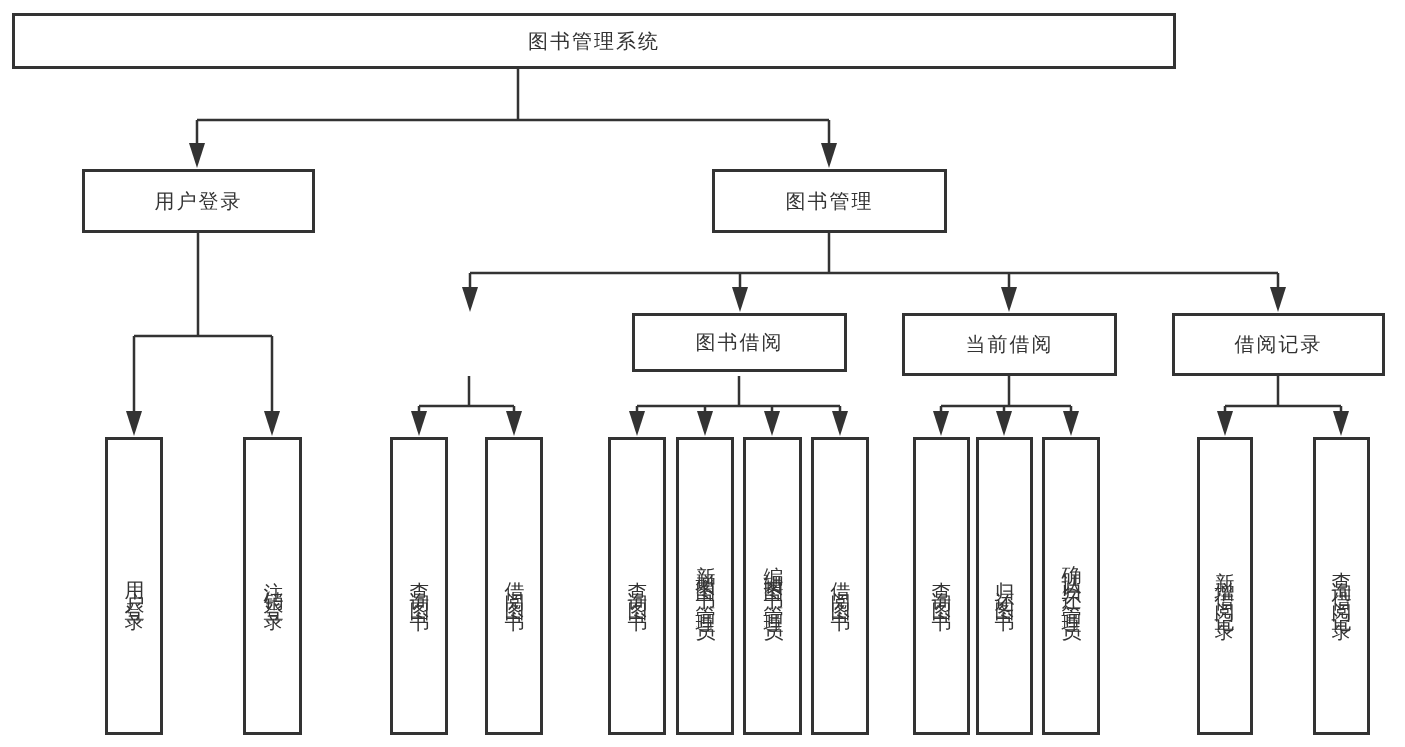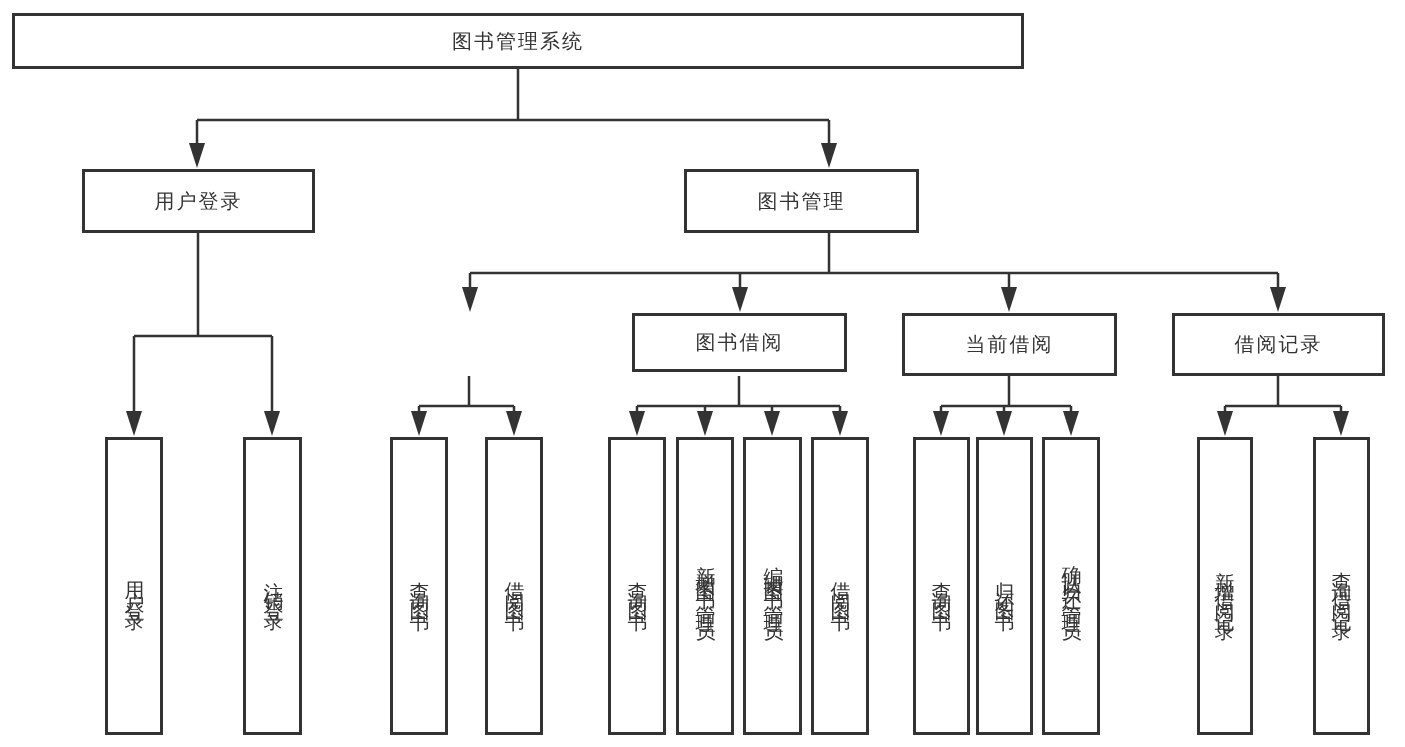--- a/index.html
+++ b/index.html
@@ -99,28 +99,28 @@
       <polygon points="764,411 780,411 772,436"></polygon>
       <polygon points="832,411 848,411 840,436"></polygon>
       <polygon points="933,411 949,411 941,436"></polygon>
       <polygon points="996,411 1012,411 1004,436"></polygon>
       <polygon points="1063,411 1079,411 1071,436"></polygon>
       <polygon points="1217,411 1233,411 1225,436"></polygon>
       <polygon points="1333,411 1349,411 1341,436"></polygon>
     </g>
   </svg>
 
-  <div class="box" style="left:12px; top:13px; width:1012px; height:56px;">
+  <div class="box" style="left:12px; top:13px; width:1164px; height:56px;">
     <span>图书管理系统</span>
   </div>
 
   <div class="box" style="left:82px; top:169px; width:233px; height:64px;">
     <span>用户登录</span>
   </div>
-  <div class="box" style="left:684px; top:169px; width:235px; height:64px;">
+  <div class="box" style="left:712px; top:169px; width:235px; height:64px;">
     <span>图书管理</span>
   </div>
 
   <div class="box" style="left:632px; top:313px; width:215px; height:59px;">
     <span>图书借阅</span>
   </div>
   <div class="box" style="left:1172px; top:313px; width:213px; height:63px;">
     <span>借阅记录</span>
   </div>
   <div class="box" style="left:902px; top:313px; width:215px; height:63px;">

